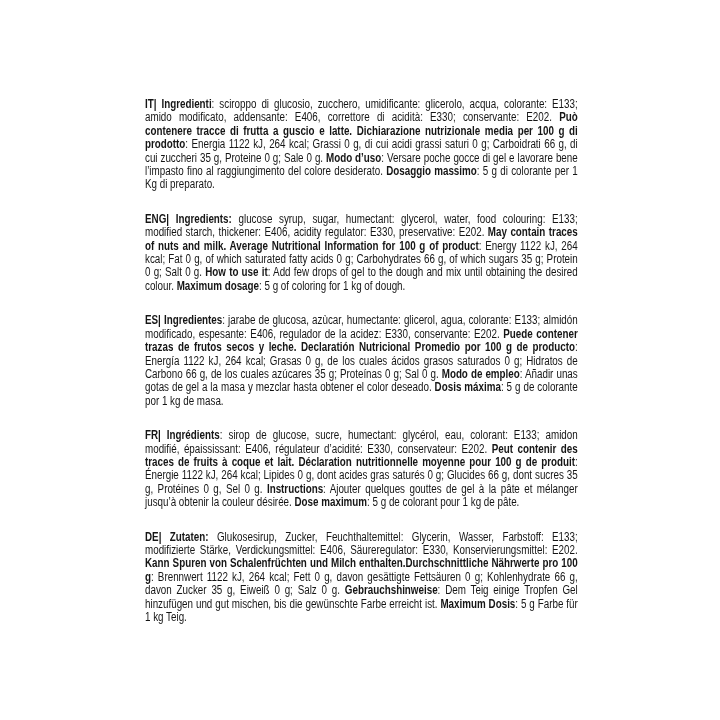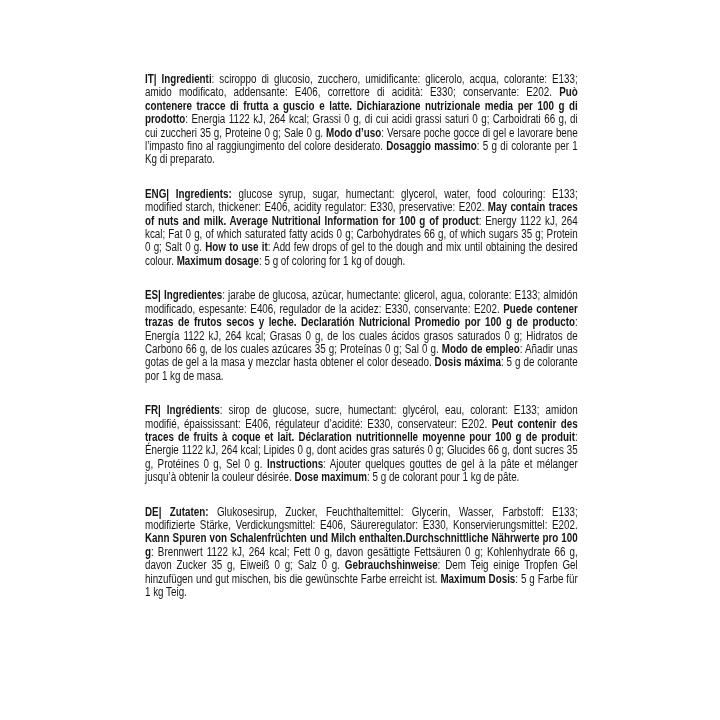--- a/index.html
+++ b/index.html
@@ -14,21 +14,21 @@
   }
   .sheet {
     position: relative;
     width: 720px;
     height: 720px;
     background: #ffffff;
   }
   .text-block {
     position: absolute;
     left: 145px;
-    top: 73px;
+    top: 98px;
     width: 433px;
   }
   
   .condense {
     width: 529px;
     transform: scaleX(0.818);
     transform-origin: 0 0;
   }
   .lang-section {
     margin: 0 0 21px 0;

